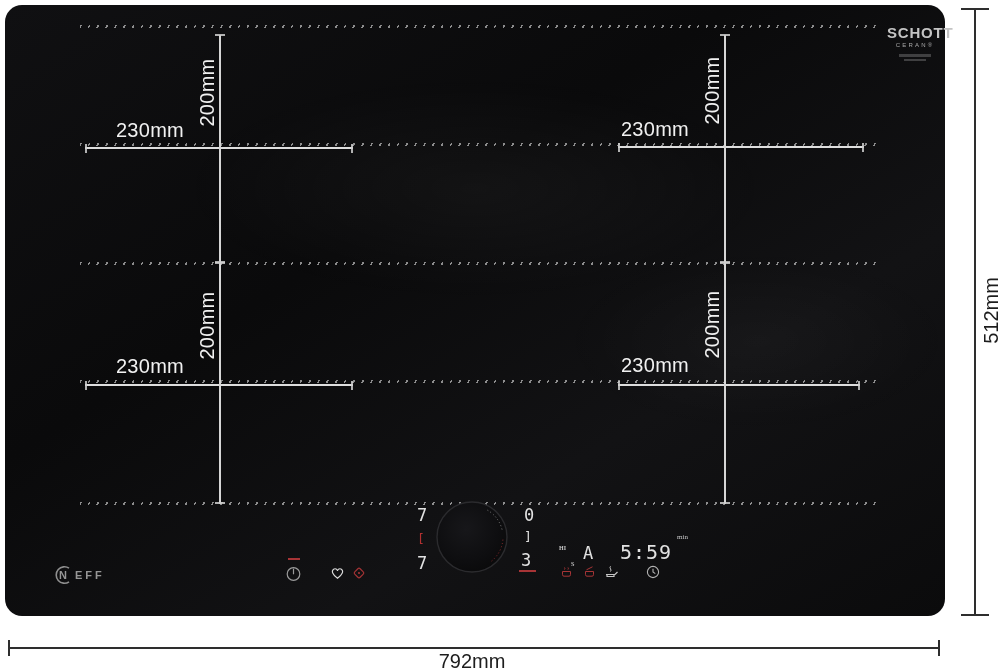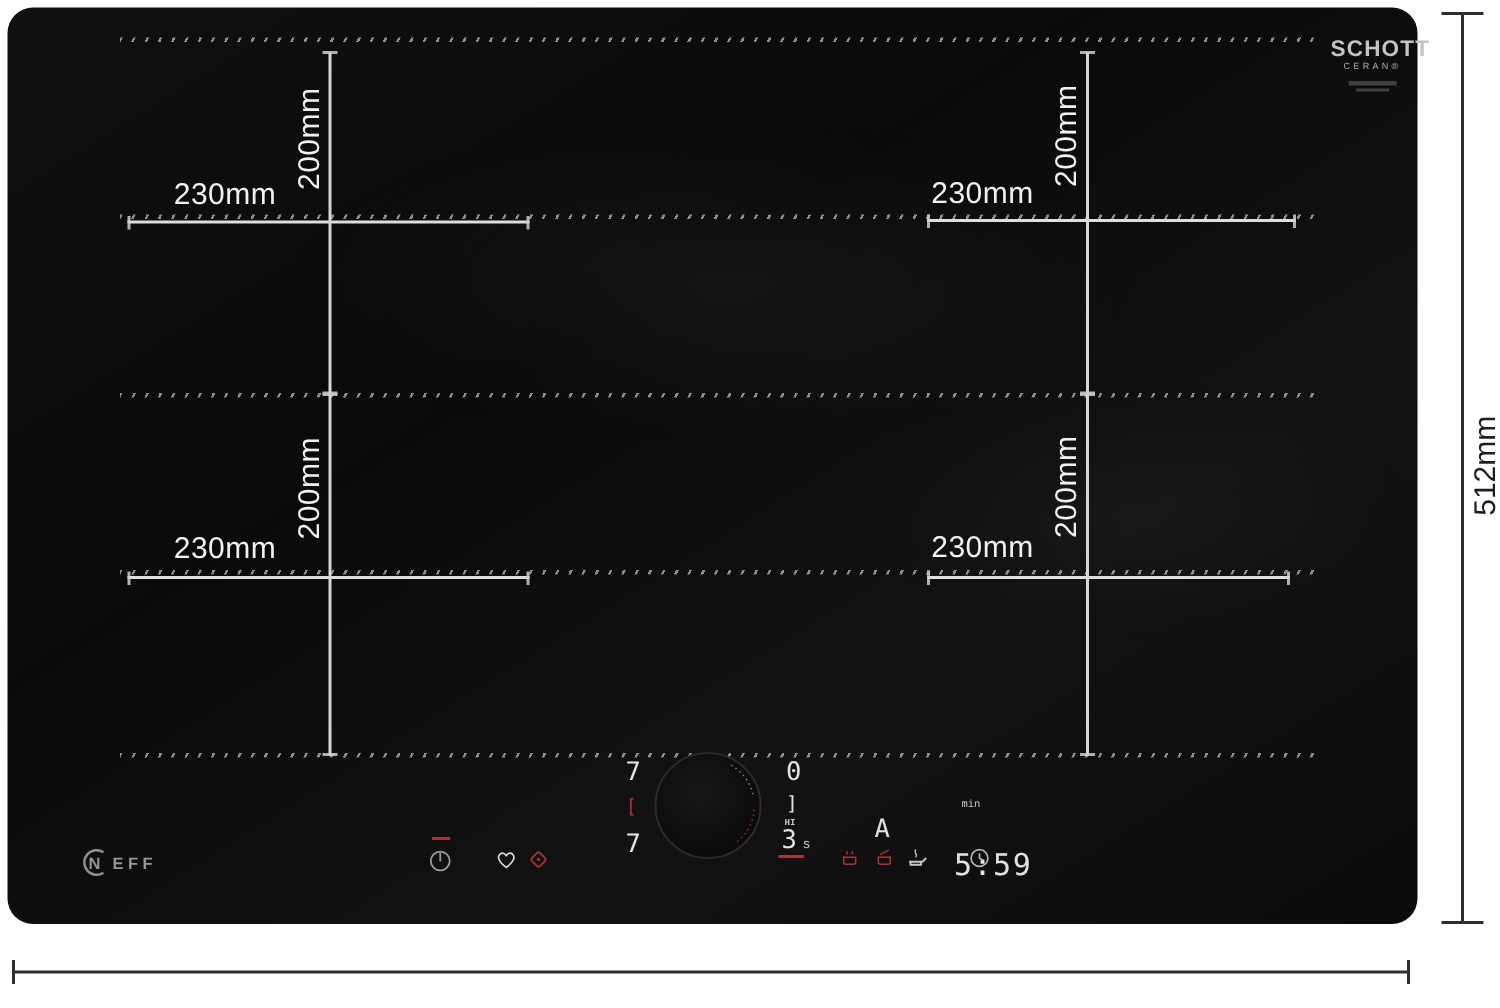--- a/index.html
+++ b/index.html
@@ -24,21 +24,21 @@
   
   .odim-line-v{position:absolute;left:974px;top:9px;width:2px;height:606px;background:#2e2e2e;}
   .odim-line-h{position:absolute;left:8px;top:647px;width:932px;height:2px;background:#2e2e2e;}
   .odim-tick-h{position:absolute;width:28px;height:2px;background:#2e2e2e;}
   .odim-tick-v{position:absolute;width:2px;height:16px;background:#2e2e2e;}
   .odim-label{position:absolute;color:#1d1d1d;font-size:20px;text-align:center;width:140px;}
   .odim-label.rot{transform:rotate(-90deg);transform-origin:center;width:110px;}
   
   .seg{position:absolute;font-family:"DejaVu Sans Mono","Liberation Mono",monospace;color:#e2e2e2;}
   .seg.red{color:#b23131;}
-  .tiny{position:absolute;font-size:7px;color:#c9c9c9;font-family:Liberation Mono, monospace;}
+  .tiny{position:absolute;font-size:7px;color:#c9c9c9;font-family:Liberation Serif, serif;margin-left:36px;}
   .red-dash{position:absolute;height:2px;background:#a73436;}
   .icon{position:absolute;}
   
   .schott{position:absolute;left:882px;top:19px;width:56px;text-align:center;color:#bdbdbd;}
   .schott .l1{font-size:15px;font-weight:bold;letter-spacing:.8px;color:#c4c4c4;}
   .schott .l2{font-size:6px;letter-spacing:2.2px;color:#a9a9a9;margin-top:1px;}
   .fineprint-bar{margin:0 auto;background:rgba(170,170,170,.32);}
   .neff{position:absolute;left:48px;top:560px;}
 </style>
 </head>
@@ -132,21 +132,21 @@
 
     <span class="seg" style="left:519px;top:500px;font-size:17px;">0</span>
     <span class="seg" style="left:519px;top:524px;font-size:13px;">]</span>
     <span class="tiny" style="left:518px;top:540px;font-size:6px;font-weight:bold;">HI</span>
     <span class="seg" style="left:516px;top:545px;font-size:17px;">3</span>
     <span class="tiny" style="left:530px;top:553px;font-size:9px;">s</span>
     <div class="red-dash" style="left:514px;top:565px;width:17px;"></div>
 
     <span class="seg" style="left:578px;top:538px;font-size:17px;">A</span>
     <span class="tiny" style="left:636px;top:528px;">min</span>
-    <span class="seg" style="left:615px;top:559px;font-size:20px;letter-spacing:1px;margin-left:16px;">5:59</span>
+    <span class="seg" style="left:615px;top:535px;font-size:20px;letter-spacing:1px;">5:59</span>
 
     <svg class="icon" style="left:555px;top:560px;" width="13" height="13" viewBox="0 0 13 13">
       <path d="M2.5,6.5 h8 v3.2 a1.5,1.5 0 0 1 -1.5,1.5 h-5 a1.5,1.5 0 0 1 -1.5,-1.5 Z" fill="none" stroke="#a73436" stroke-width="1"></path>
       <path d="M4.5,4.5 q0.8,-1 0,-2 M8,4.5 q0.8,-1 0,-2" fill="none" stroke="#a73436" stroke-width="1"></path>
     </svg>
     <svg class="icon" style="left:578px;top:560px;" width="13" height="13" viewBox="0 0 13 13">
       <path d="M2.5,6.5 h8 v3.2 a1.5,1.5 0 0 1 -1.5,1.5 h-5 a1.5,1.5 0 0 1 -1.5,-1.5 Z" fill="none" stroke="#a73436" stroke-width="1"></path>
       <path d="M3.5,4.8 L9.5,1.8" stroke="#a73436" stroke-width="1"></path>
     </svg>
     <svg class="icon" style="left:599px;top:557px;" width="15" height="16" viewBox="0 0 15 16">
@@ -167,14 +167,15 @@
   </div>
 
   <div class="odim-line-v"></div>
   <div class="odim-tick-h" style="left:961px;top:8px;"></div>
   <div class="odim-tick-h" style="left:961px;top:614px;"></div>
   <div class="odim-label rot" style="left:936px;top:299px;">512mm</div>
 
   <div class="odim-line-h"></div>
   <div class="odim-tick-v" style="left:8px;top:640px;"></div>
   <div class="odim-tick-v" style="left:938px;top:640px;"></div>
+  <div class="odim-label" style="left:402px;top:650px;">792mm</div>
 
 </div>
 
 </body></html>

